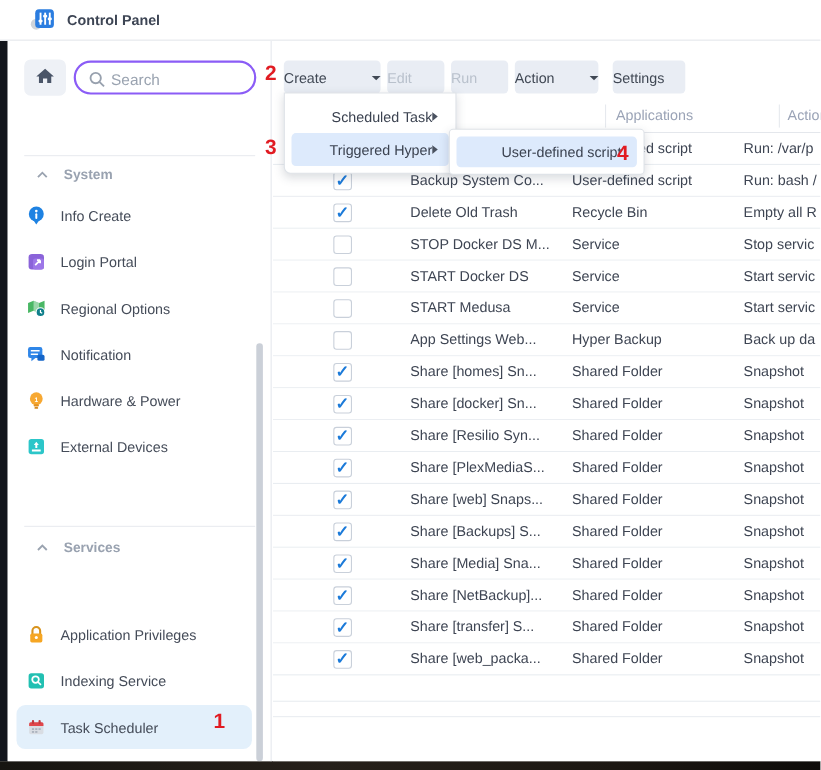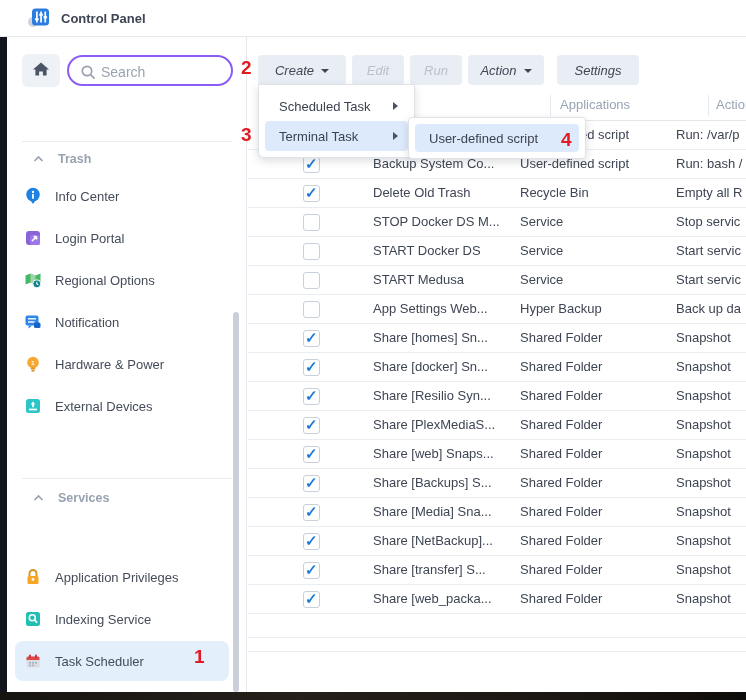--- a/index.html
+++ b/index.html
@@ -34,21 +34,21 @@
   .navitem .nicon { width:18px; height:18px; flex:0 0 18px; }
   .sect { position:absolute; left:26px; height:16px; display:flex; align-items:center; gap:14px;
     color:#99a2b0; font-weight:bold; font-size:12.5px; }
   .divider { position:absolute; left:15px; width:210px; height:1px; background:#e9ecf0; }
   .sb-scroll { position:absolute; left:226px; top:275px; width:6px; height:380px;
     background:#cbd0d8; border-radius:3px; }
   
   .main { position:absolute; left:248px; top:37px; width:498px; height:655px; background:#fff; overflow:hidden; }
   .btn { position:absolute; top:18px; height:30px; background:#e9edf4; border:none; border-radius:4px;
     font-family:"Liberation Sans",sans-serif; font-size:13px; color:#404854;
-    display:flex; align-items:center; justify-content:center; gap:7px; cursor:pointer;font-style:italic; }
+    display:flex; align-items:center; justify-content:space-between; gap:7px; cursor:pointer; }
   .btn.disabled { color:#b9c1cc; cursor:default; }
   .caret { width:0; height:0; border-left:4px solid transparent; border-right:4px solid transparent;
     border-top:4px solid #404854; margin-top:2px; }
   
   .thead { position:absolute; left:0; top:53px; width:498px; height:31px; border-bottom:1px solid #e4e7ec;margin-left:40px; }
   .thead .hlabel { position:absolute; top:7px; color:#9aa3b6; }
   .vsep { position:absolute; top:5px; width:1px; height:21px; background:#e6e9ee; }
   .rows { position:absolute; left:0; top:84px; width:498px; }
   .trow { position:relative; width:498px; height:29px; border-bottom:1px solid #e9edf1; background:#fff; }
   .cb { position:absolute; left:55px; top:6px; width:17px; height:17px; background:#fff;
@@ -57,21 +57,21 @@
     color:#1b7ad9; font-size:15px; font-weight:bold; }
   .c-name { position:absolute; left:125px; top:6px; width:132px; white-space:nowrap; overflow:hidden; }
   .c-app  { position:absolute; left:272px; top:6px; width:142px; white-space:nowrap; overflow:hidden; }
   .c-act  { position:absolute; left:428px; top:6px; width:72px;  white-space:nowrap; overflow:hidden; }
   .endline { position:absolute; left:0; width:498px; height:1px; background:#e9edf1; }
   
   .menu { position:absolute; left:10px; top:47px; width:157px; background:#fff;
     border:1px solid #dfe3e8; border-radius:0 0 6px 6px; box-shadow:0 3px 9px rgba(60,70,90,.18);
     padding:6px 0; z-index:20; }
   .menu-item { height:30px; margin:0 6px; border-radius:4px; display:flex; align-items:center;
-    padding:0 10px 0 14px; cursor:pointer; color:#3b4250; }
+    padding:0 10px 0 14px; cursor:pointer; color:#3b4250;text-align:right; }
   .menu-item.hl { background:#ddeafc; }
   .menu-item .mi-label { flex:1; }
   .arrow-r { width:0; height:0; border-top:4px solid transparent; border-bottom:4px solid transparent;
     border-left:5px solid #4a5260; }
   .submenu { position:absolute; left:160px; top:80px; width:178px; background:#fff;
     border:1px solid #dfe3e8; border-radius:4px; box-shadow:0 3px 9px rgba(60,70,90,.18);
     padding:6px; z-index:21; }
   .submenu .menu-item { height:28px; margin:0; padding:0 14px; }
   
   .ann { position:absolute; color:#e11b22; font-weight:bold; font-size:19px; z-index:30; }
@@ -116,33 +116,33 @@
 
 
   <div class="divider" style="top:104px"></div>
 
   <div class="sect" style="top:114px">
     <span>
       <svg width="11" height="8" viewBox="0 0 11 8">
           <polyline points="1.5,6 5.5,2 9.5,6" fill="none" stroke="#9aa3b0" stroke-width="1.7"></polyline>
         </svg>
     </span>
-    <span>Trash</span>
+    <span>System</span>
   </div>
 
   <div class="navitem" style="top:142px">
     <span class="nicon">
       <svg width="18" height="18" viewBox="0 0 18 18">
         <path d="M9 17 L5.6 12 H12.4 Z" fill="#1e82e2"></path>
         <circle cx="9" cy="7.6" r="6.8" fill="#1e82e2"></circle>
         <circle cx="9" cy="4.9" r="1.2" fill="#fff"></circle>
         <rect x="8.1" y="6.8" width="1.8" height="5.2" rx="0.9" fill="#fff"></rect>
       </svg>
     </span>
-    <span>Info Center</span>
+    <span>Info Create</span>
   </div>
 
   <div class="navitem" style="top:184px">
     <span class="nicon">
       <svg width="18" height="18" viewBox="0 0 18 18">
         <rect x="2" y="2" width="14" height="14" rx="3" fill="#8a63d9"></rect>
         <rect x="6" y="6" width="10" height="10" rx="2" fill="#9d77e8"></rect>
         <path d="M8 12 L12.5 7.5 M12.5 7.5 H9.6 M12.5 7.5 V10.4" fill="none" stroke="#fff" stroke-width="1.6"></path>
       </svg>
     </span>
@@ -261,21 +261,21 @@
   <button class="btn disabled" style="left:104px;width:52px">
     <span>Edit</span>
   </button>
   <button class="btn disabled" style="left:162px;width:52px">
     <span>Run</span>
   </button>
   <button class="btn" style="left:220px;width:76px">
     <span>Action</span>
     <span class="caret"></span>
   </button>
-  <button class="btn" style="left:309px;width:82px">
+  <button class="btn" style="left:309px;width:66px">
     <span>Settings</span>
   </button>
 
   <div class="thead">
     <div class="vsep" style="left:262px"></div>
     <div class="vsep" style="left:420px"></div>
     <span class="hlabel" style="left:272px">Applications</span>
     <span class="hlabel" style="left:428px">Action</span>
   </div>
 
@@ -386,21 +386,21 @@
 
   <div class="endline" style="top:600px"></div>
   <div class="endline" style="top:614px"></div>
 
   <div class="menu">
     <div class="menu-item">
       <span class="mi-label">Scheduled Task</span>
       <span class="arrow-r"></span>
     </div>
     <div class="menu-item hl">
-      <span class="mi-label">Terminal Task</span>
+      <span class="mi-label">Triggered Hyper</span>
       <span class="arrow-r"></span>
     </div>
   </div>
 
   <div class="submenu">
     <div class="menu-item hl">
       <span class="mi-label">User-defined script</span>
     </div>
   </div>
 </div>

